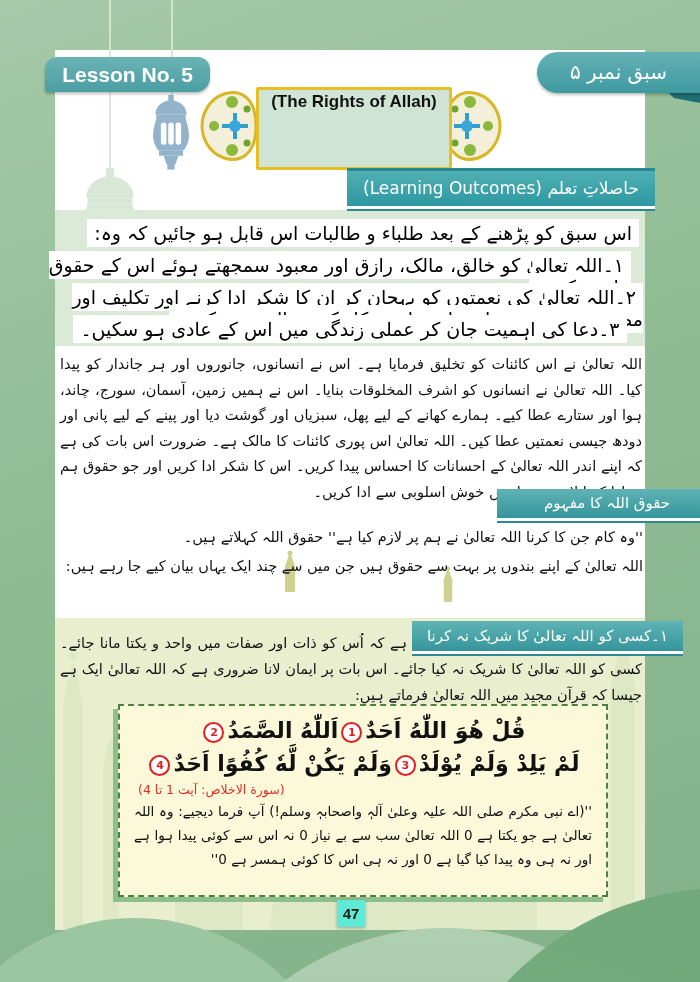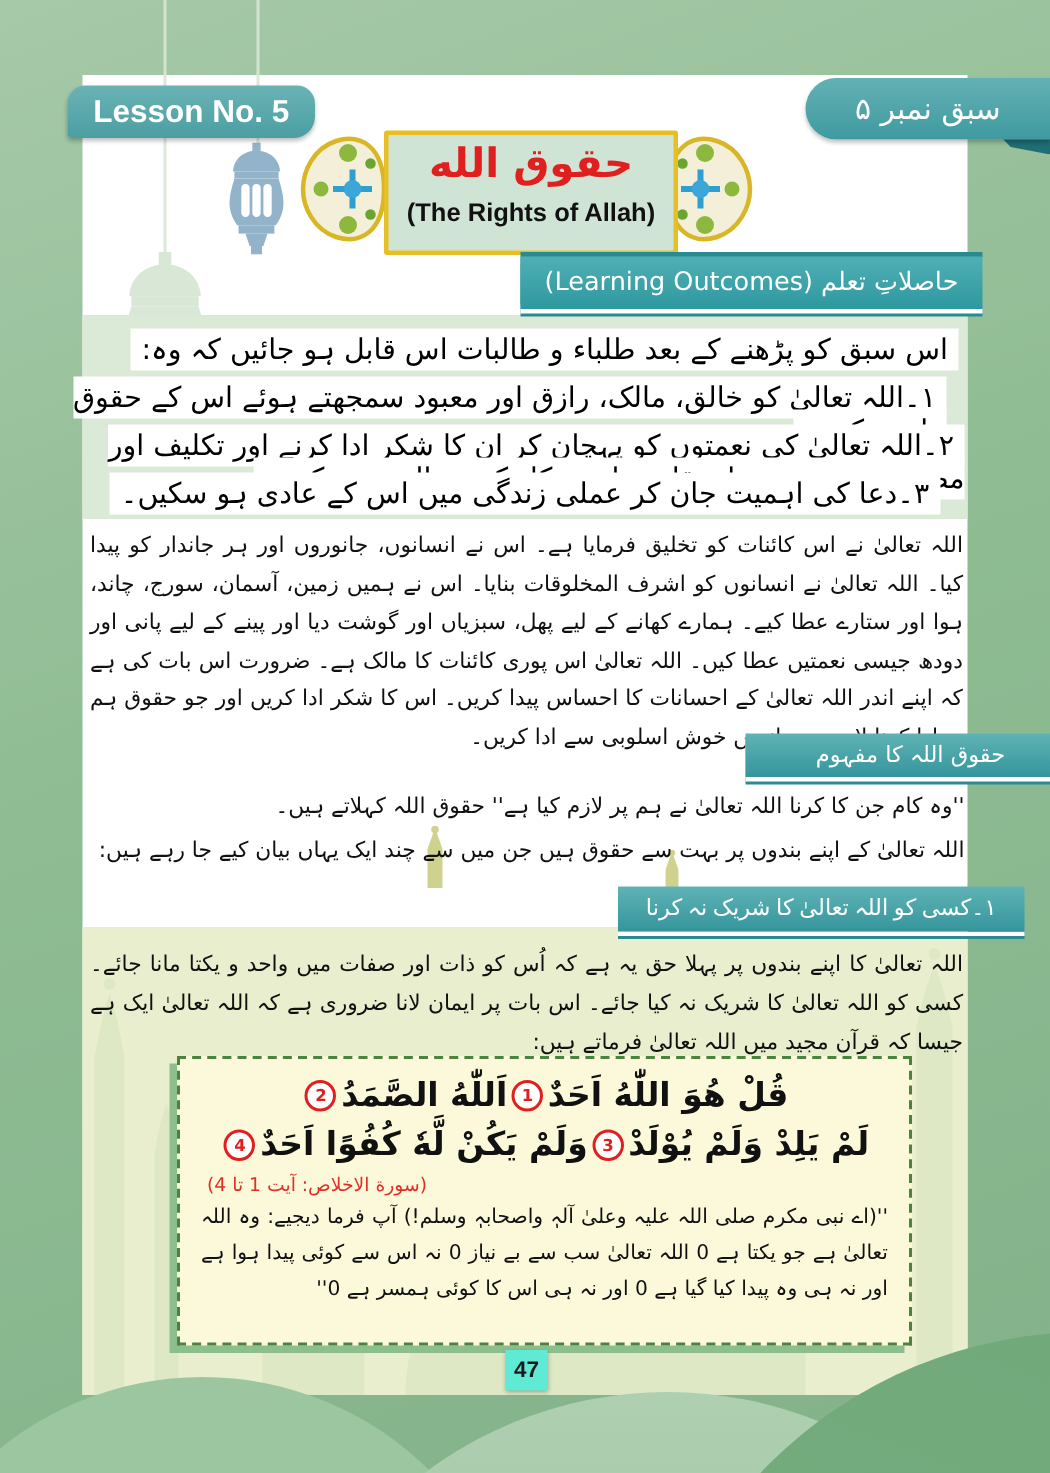--- a/index.html
+++ b/index.html
@@ -54,21 +54,21 @@
     color:#fff;font-size:17px;line-height:35px;text-align:center;direction:rtl;
     font-family:"DejaVu Sans",sans-serif;}
   
   .urdu{direction:rtl;font-family:"DejaVu Sans",sans-serif;color:#101010;}
   .para1{left:60px;top:352px;width:582px;z-index:4;font-size:14.5px;line-height:25.5px;text-align:justify;}
   .sec-head{z-index:5;background:linear-gradient(180deg,#5fb3b5,#35959c);
     box-shadow:0 3px 0 #ffffff,0 5px 0 #2d8a92;
     color:#fff;font-size:15px;text-align:center;direction:rtl;
     font-family:"DejaVu Sans",sans-serif;}
   .sh1{left:497px;top:489px;width:220px;height:29px;line-height:29px;}
-  .sh2{left:412px;top:591px;width:271px;height:30px;line-height:30px;font-family:Liberation Serif, serif;}
+  .sh2{left:412px;top:621px;width:271px;height:30px;line-height:30px;}
   .qline{left:60px;width:583px;z-index:4;font-size:14.5px;text-align:right;}
   .q1{top:529px;}
   .q2{top:558px;}
   .para2{left:60px;top:630px;width:582px;z-index:4;font-size:14.5px;line-height:26px;text-align:justify;}
   
   .verse-box{left:108px;top:704px;width:490px;height:193px;z-index:4;
     background:#fcf9da;border:2px dashed #4a823e;
     box-shadow:-5px 5px 0 0 #8dbf8d;box-sizing:border-box;padding:8px 14px 6px 14px;margin-left:10px;}
   .vline{text-align:center;font-size:22px;font-weight:bold;line-height:33px;color:#111;
     direction:rtl;font-family:"DejaVu Sans",sans-serif;}
@@ -175,21 +175,20 @@
   <path d="M56 41 C56 12 40 4 24 9 C9 14 2 29 2 41 C2 53 9 68 24 73 C40 78 56 70 56 41 Z" fill="#f4efd8" stroke="#d9b625" stroke-width="3"></path>
   <path d="M22 41 h26 M35 28 v26" stroke="#2f9fd0" stroke-width="4" fill="none"></path>
   <circle cx="35" cy="41" r="6" fill="#3aa7d8"></circle>
   <circle cx="32" cy="17" r="6" fill="#8cb83e"></circle>
   <circle cx="32" cy="65" r="6" fill="#8cb83e"></circle>
   <circle cx="14" cy="41" r="5" fill="#8cb83e"></circle>
   <circle cx="47" cy="24" r="3.5" fill="#6aa52f"></circle>
   <circle cx="47" cy="58" r="3.5" fill="#6aa52f"></circle>
 </svg>
 <div class="abs title-frame">
-  <div class="title-ar">حقوق الله</div>
   <div class="title-en">(The Rights of Allah)</div>
 </div>
 
 <div class="abs lo-banner">
   <span>حاصلاتِ تعلم (Learning Outcomes)</span>
 </div>
 
 <div class="abs outcomes-panel urdu">
   <div class="outcome-line" style="top:12px;text-align:right;padding-right:6px;">
     <span>اس سبق کو پڑھنے کے بعد طلباء و طالبات اس قابل ہو جائیں کہ وہ:</span>

